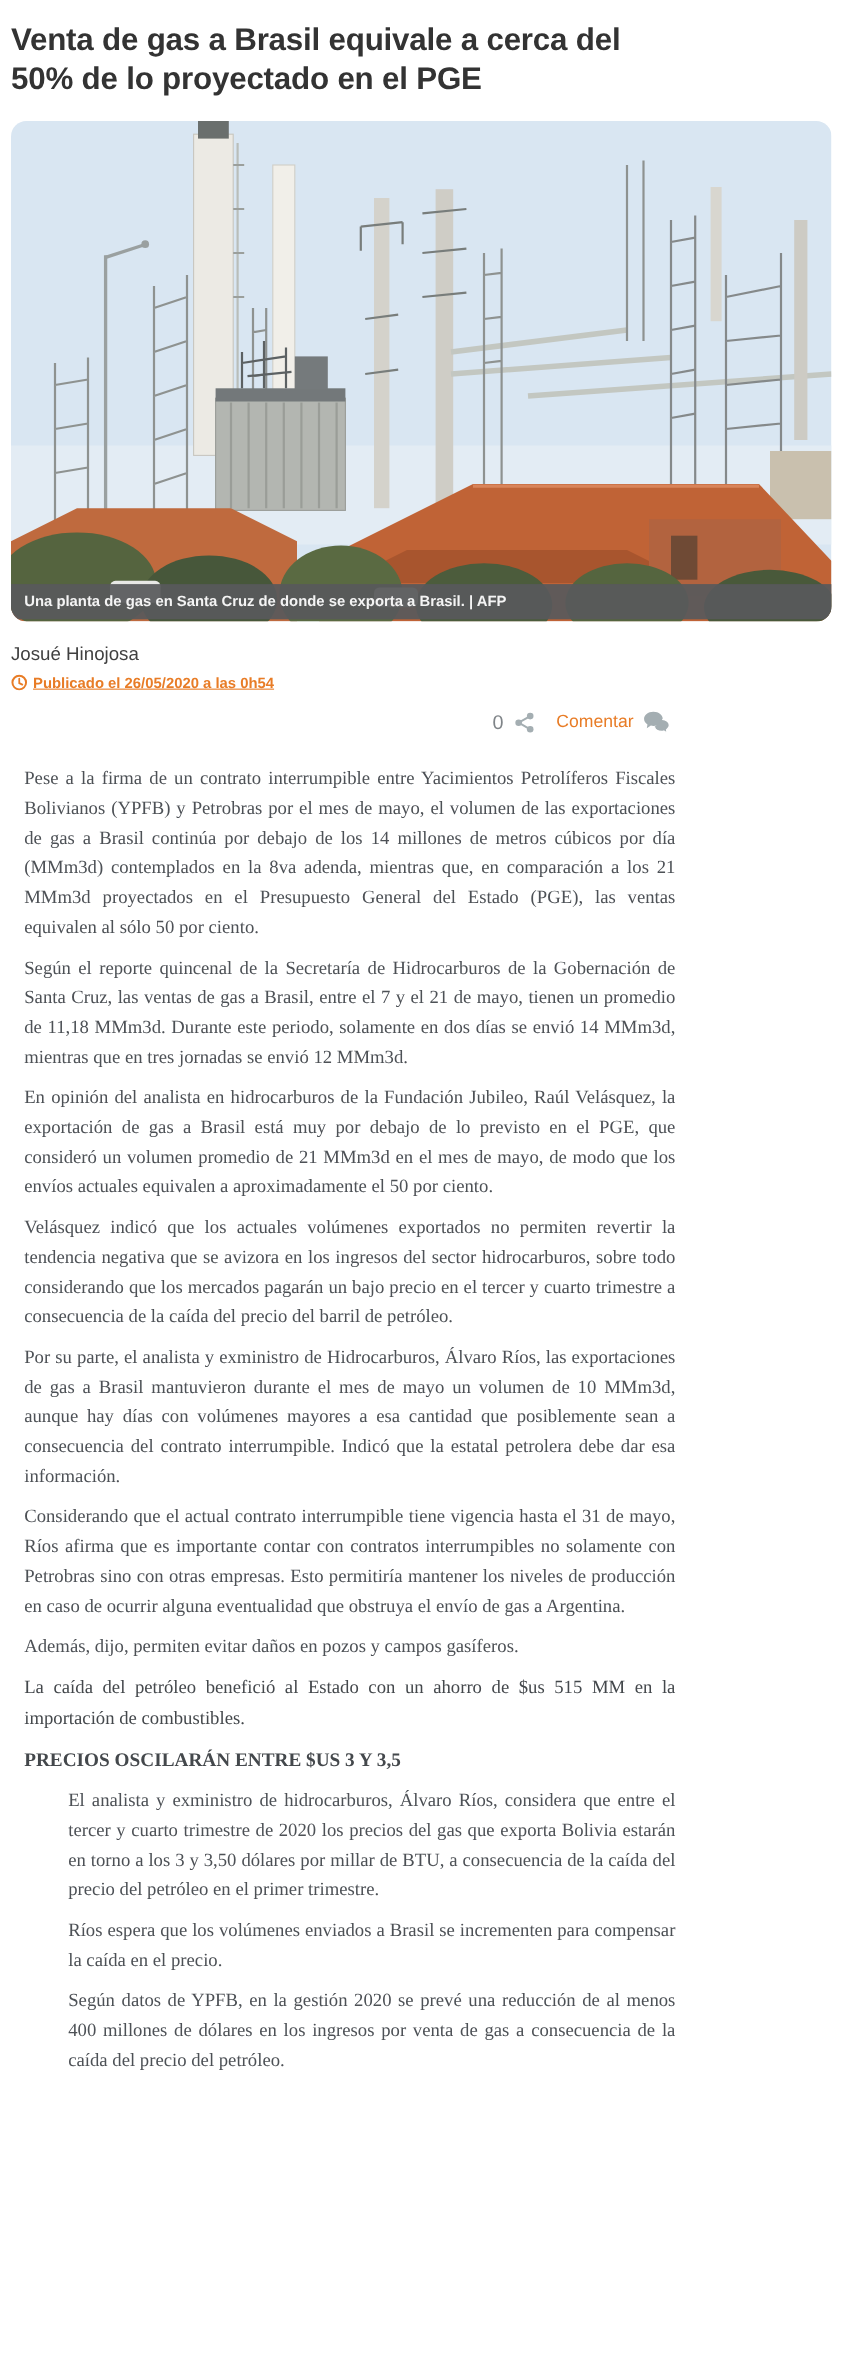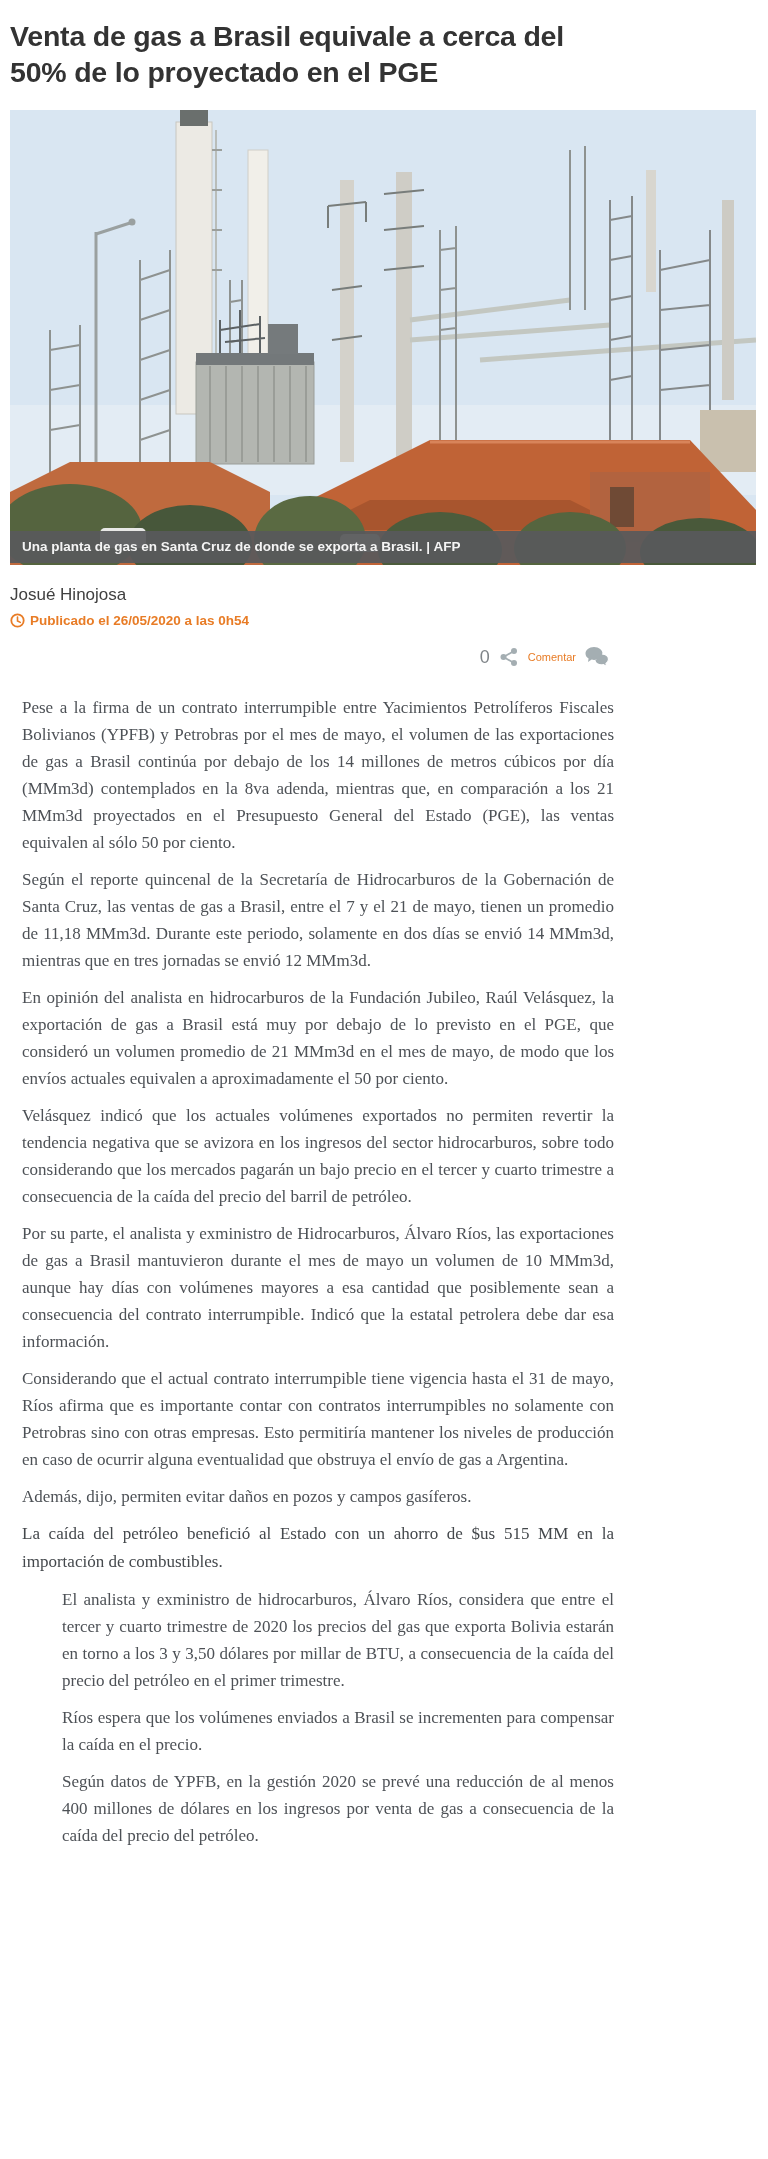--- a/index.html
+++ b/index.html
@@ -24,20 +24,21 @@
     color:var(--headline);
     letter-spacing:-0.2px;
   }
 
   figure.photo{
     margin:16px 0 0 0;
     position:relative;
     width:746px;
     height:455px;
     overflow:hidden;
+    border-radius:14px;
   }
   figure.photo svg{display:block;width:746px;height:455px;}
   .caption-bar{
     position:absolute;
     left:0;right:0;bottom:2px;
     height:32px;
     line-height:32px;
     background:rgba(88,89,91,0.93);
     color:#f4f4f4;
     font-size:13.5px;
@@ -53,37 +54,39 @@
     color:#404040;
   }
   .pubdate{
     margin-top:8px;
     display:flex;
     align-items:center;
     gap:5px;
     color:var(--accent);
     font-size:13.5px;
     font-weight:700;
+    text-decoration:underline;
   }
   .pubdate svg{display:block;}
 
   .social-row{
     margin:18px 4px 0 0;
     display:flex;
     justify-content:flex-end;
     align-items:center;
     gap:8px;
   }
   .share-count{
     font-size:18px;
     color:var(--muted);
   }
   .share-btn,.comments-btn{cursor:pointer;display:flex;align-items:center;}
   .comment-link{
-    font-size:11px;
+    margin-left:10px;
+    font-size:16px;
     color:var(--accent);
     cursor:pointer;
     text-decoration:none;
   }
 
   .article-body{
     margin-top:26px;
     font-family:"Liberation Serif","DejaVu Serif",serif;
     font-size:17px;
     line-height:27px;
@@ -233,20 +236,21 @@
     <p>Pese a la firma de un contrato interrumpible entre Yacimientos Petrolíferos Fiscales Bolivianos (YPFB) y Petrobras por el mes de mayo, el volumen de las exportaciones de gas a Brasil continúa por debajo de los 14 millones de metros cúbicos por día (MMm3d) contemplados en la 8va adenda, mientras que, en comparación a los 21 MMm3d proyectados en el Presupuesto General del Estado (PGE), las ventas equivalen al sólo 50 por ciento.</p>
     <p>Según el reporte quincenal de la Secretaría de Hidrocarburos de la Gobernación de Santa Cruz, las ventas de gas a Brasil, entre el 7 y el 21 de mayo, tienen un promedio de 11,18 MMm3d. Durante este periodo, solamente en dos días se envió 14 MMm3d, mientras que en tres jornadas se envió 12 MMm3d.</p>
     <p>En opinión del analista en hidrocarburos de la Fundación Jubileo, Raúl Velásquez, la exportación de gas a Brasil está muy por debajo de lo previsto en el PGE, que consideró un volumen promedio de 21 MMm3d en el mes de mayo, de modo que los envíos actuales equivalen a aproximadamente el 50 por ciento.</p>
     <p>Velásquez indicó que los actuales volúmenes exportados no permiten revertir la tendencia negativa que se avizora en los ingresos del sector hidrocarburos, sobre todo considerando que los mercados pagarán un bajo precio en el tercer y cuarto trimestre a consecuencia de la caída del precio del barril de petróleo.</p>
     <p>Por su parte, el analista y exministro de Hidrocarburos, Álvaro Ríos, las exportaciones de gas a Brasil mantuvieron durante el mes de mayo un volumen de 10 MMm3d, aunque hay días con volúmenes mayores a esa cantidad que posiblemente sean a consecuencia del contrato interrumpible. Indicó que la estatal petrolera debe dar esa información.</p>
     <p>Considerando que el actual contrato interrumpible tiene vigencia hasta el 31 de mayo, Ríos afirma que es importante contar con contratos interrumpibles no solamente con Petrobras sino con otras empresas. Esto permitiría mantener los niveles de producción en caso de ocurrir alguna eventualidad que obstruya el envío de gas a Argentina.</p>
     <p>Además, dijo, permiten evitar daños en pozos y campos gasíferos.</p>
 
     <p class="highlight-quote">La caída del petróleo benefició al Estado con un ahorro de $us 515 MM en la importación de combustibles.</p>
 
+    <p class="subhead-caps">PRECIOS OSCILARÁN ENTRE $US 3 Y 3,5</p>
 
     <div class="indent-section">
       <p>El analista y exministro de hidrocarburos, Álvaro Ríos, considera que entre el tercer y cuarto trimestre de 2020 los precios del gas que exporta Bolivia estarán en torno a los 3 y 3,50 dólares por millar de BTU, a consecuencia de la caída del precio del petróleo en el primer trimestre.</p>
       <p>Ríos espera que los volúmenes enviados a Brasil se incrementen para compensar la caída en el precio.</p>
       <p>Según datos de YPFB, en la gestión 2020 se prevé una reducción de al menos 400 millones de dólares en los ingresos por venta de gas a consecuencia de la caída del precio del petróleo.</p>
     </div>
   </div>
 
 </div>
 

